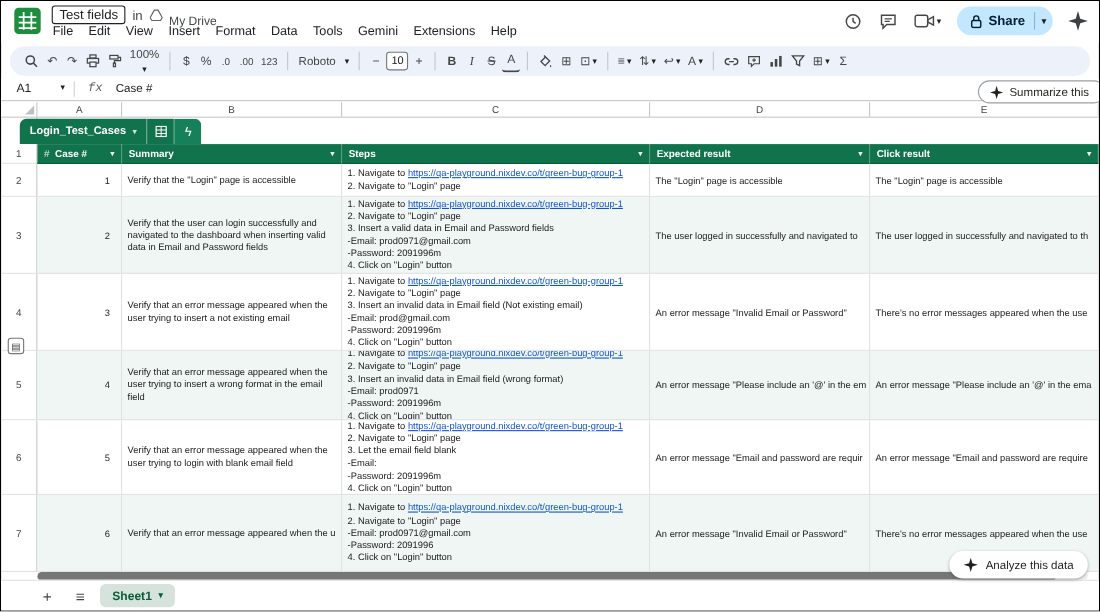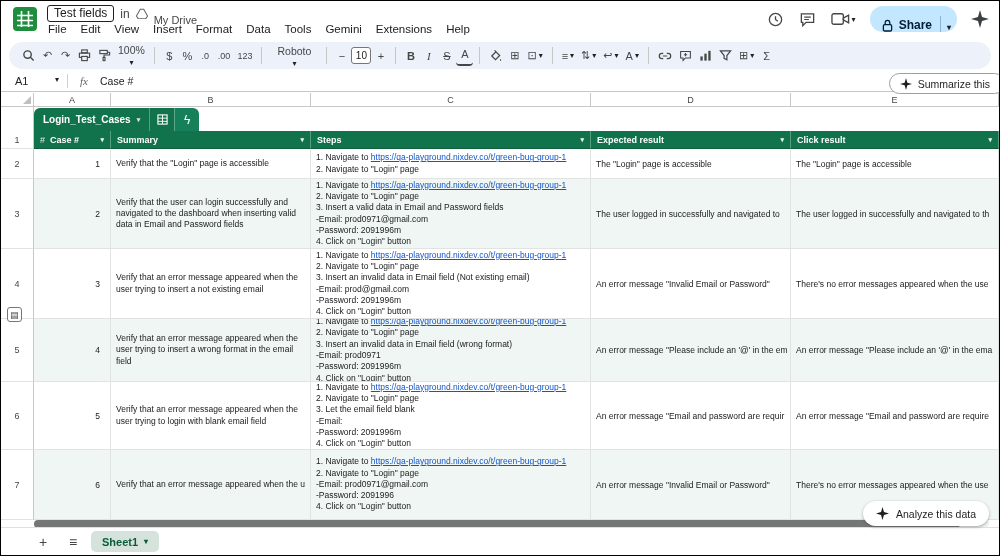--- a/index.html
+++ b/index.html
@@ -11,58 +11,58 @@
   .logo { position: absolute; left: 11px; top: 5px; width: 26px; height: 26px; }
   .title-row { position: absolute; left: 46px; top: 4px; height: 17px; display: flex; align-items: center; gap: 6px; font-size: 12px; color: #202124; }
   .title-box { border: 1px solid #202124; border-radius: 3px; padding: 0 6px; height: 17px; line-height: 15px; font-size: 12px; background: #fff; }
   .loc-prefix { color: #444746; font-size: 12px; }
   .loc-name { font-size: 11px; color: #444746; margin-top: 13px; }
   .menu-row { position: absolute; left: 40px; top: 20px; display: flex; font-size: 11.5px; color: #202124; }
   .menu-item { padding: 2px 7px; border-radius: 4px; cursor: default; }
   .tb-right { position: absolute; right: 10px; top: 4px; height: 28px; display: flex; align-items: center; gap: 14px; }
   .tb-icon { width: 18px; height: 18px; display: flex; align-items: center; justify-content: center; }
   .cam-group { display: flex; align-items: center; gap: 2px; }
-  .share { background: #c2e7ff; border-radius: 16px; height: 26px; display: flex; align-items: flex-end; padding: 0 6px 0 12px; font-size: 12px; font-weight: bold; color: #001d35; gap: 6px; }
+  .share { background: #c2e7ff; border-radius: 16px; height: 26px; display: flex; align-items: center; padding: 0 6px 0 12px; font-size: 12px; font-weight: bold; color: #001d35; gap: 6px; }
   .share-div { width: 1px; height: 16px; background: #8ab4d8; margin-left: 2px; }
   .caret-sm { font-size: 8px; color: #202124; }
 
   
   .toolbar { position: absolute; top: 41px; left: 8px; right: 8px; height: 27px; background: #edf2fa; border-radius: 14px; display: flex; align-items: center; padding: 0 10px; gap: 1px; font-size: 11px; color: #444746; }
   .tbtn { min-width: 17px; height: 21px; display: flex; align-items: center; justify-content: center; border-radius: 4px; padding: 0 3px; gap: 2px; }
   .tdiv { width: 1px; height: 17px; background: #c4c7c5; margin: 0 5px; }
   .zoom-btn { font-size: 10.5px; flex-direction: column; }
-  .font-btn { font-size: 10.5px; min-width: 52px; justify-content: space-between; flex-direction: column; }
+  .font-btn { font-size: 10.5px; min-width: 52px; justify-content: space-between; }
   .size-box { width: 20px; height: 17px; border: 1px solid #747775; border-radius: 3px; background: #fff; display: flex; align-items: center; justify-content: center; font-size: 10px; color: #202124; }
   .bold-g { font-weight: bold; }
   .ital-g { font-style: italic; font-family: "Liberation Serif", serif; }
   .strike-g { text-decoration: line-through; }
   .tcolor-g { border-bottom: 2px solid #444746; line-height: 11px; }
   .small-num { font-size: 9px; letter-spacing: 0; }
 
   
   .formulabar { position: absolute; top: 70px; left: 0; right: 0; height: 21px; display: flex; align-items: center; border-bottom: 1px solid #c7c7c7; font-size: 11px; color: #202124; background: #fff; }
   .namebox { width: 66px; display: flex; align-items: flex-start; justify-content: space-between; padding: 0 8px 0 14px; }
   .fb-div { width: 1px; height: 14px; background: #d0d0d0; }
-  .fx { font-style: italic; font-family: Liberation Serif, serif; color: #5f6368; padding: 0 12px; font-size: 11px; }
+  .fx { font-style: italic; font-family: Liberation Mono, monospace; color: #5f6368; padding: 0 12px; font-size: 11px; }
   .fb-value { font-size: 10.5px; }
   .summarize { position: absolute; right: -6px; top: 72px; height: 21px; background: #fff; border: 1px solid #9aa0a6; border-radius: 11px; display: flex; align-items: center; gap: 6px; padding: 0 14px 0 10px; font-size: 10.5px; color: #1f1f1f; z-index: 5; }
 
   
   .colstrip { position: absolute; top: 92px; left: 0; right: 0; height: 14px; display: flex; background: #fff; border-bottom: 1px solid #c7c7c7; }
   .corner { width: 33px; position: relative; border-right: 1px solid #c7c7c7; }
   .corner::after { content: ""; position: absolute; right: 2px; bottom: 2px; border-left: 8px solid transparent; border-bottom: 8px solid #bdc1c6; }
   .colhdr { display: flex; align-items: center; justify-content: center; font-size: 9px; color: #444746; border-right: 1px solid #c7c7c7; }
 
   
   .rownums { position: absolute; left: 0; top: 106px; width: 33px; }
   .rn-spacer { height: 24px; border-right: 1px solid #c7c7c7; }
   .rownum { border-right: 1px solid #c7c7c7; border-bottom: 1px solid #e1e3e1; display: flex; align-items: center; justify-content: center; font-size: 9px; color: #444746; }
 
   
-  .sheetchip { position: absolute; left: 33px; top: 107px; height: 23px; display: flex; z-index: 4; }
+  .sheetchip { position: absolute; left: 17px; top: 107px; height: 23px; display: flex; z-index: 4; }
   .chip-label { background: #11734b; color: #fff; font-size: 10px; font-weight: bold; display: flex; align-items: center; gap: 6px; padding: 0 9px; border-radius: 6px 0 0 0; }
   .chip-caret { font-size: 7px; color: #d4e4dc; }
   .chip-btn { width: 25px; background: #11734b; display: flex; align-items: center; justify-content: center; color: #fff; border-left: 1px solid rgba(255,255,255,0.3); }
   .chip-btn.last { border-radius: 0 6px 0 0; background: #15805a; font-size: 12px; }
 
   
   .sheet-table { position: absolute; left: 33px; top: 130px; right: 0; }
   .trow { display: flex; }
   .cell { border-right: 1px solid #e1e3e1; border-bottom: 1px solid #e1e3e1; overflow: hidden; background: transparent; }
   .c-a { width: 77px; } .c-b { width: 200px; } .c-c { width: 280px; } .c-d { width: 200px; } .c-e { flex: 1; }

